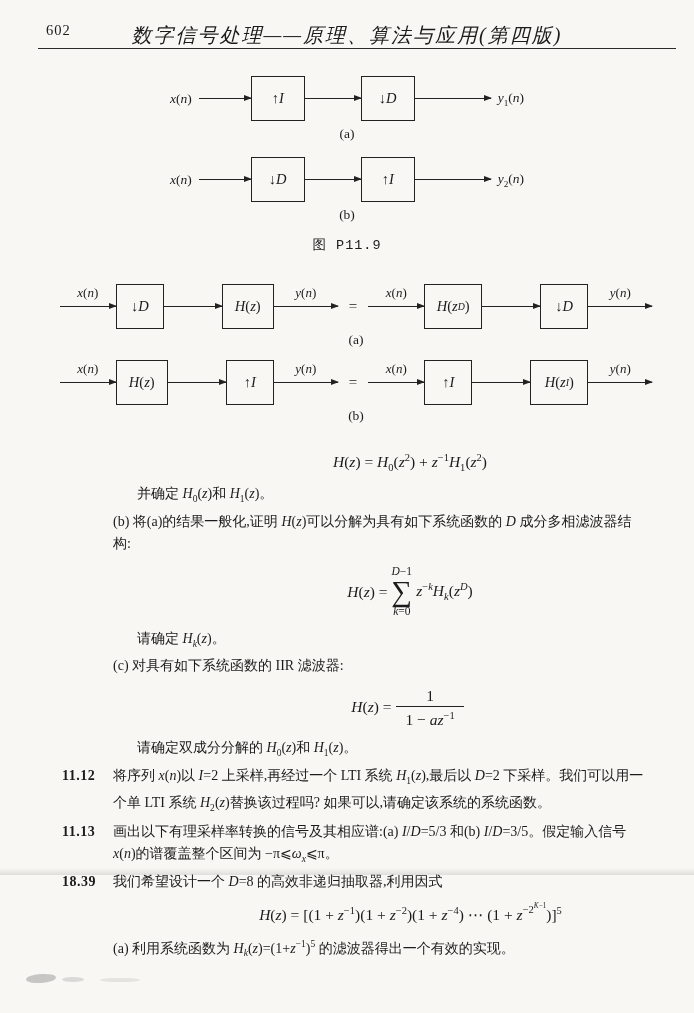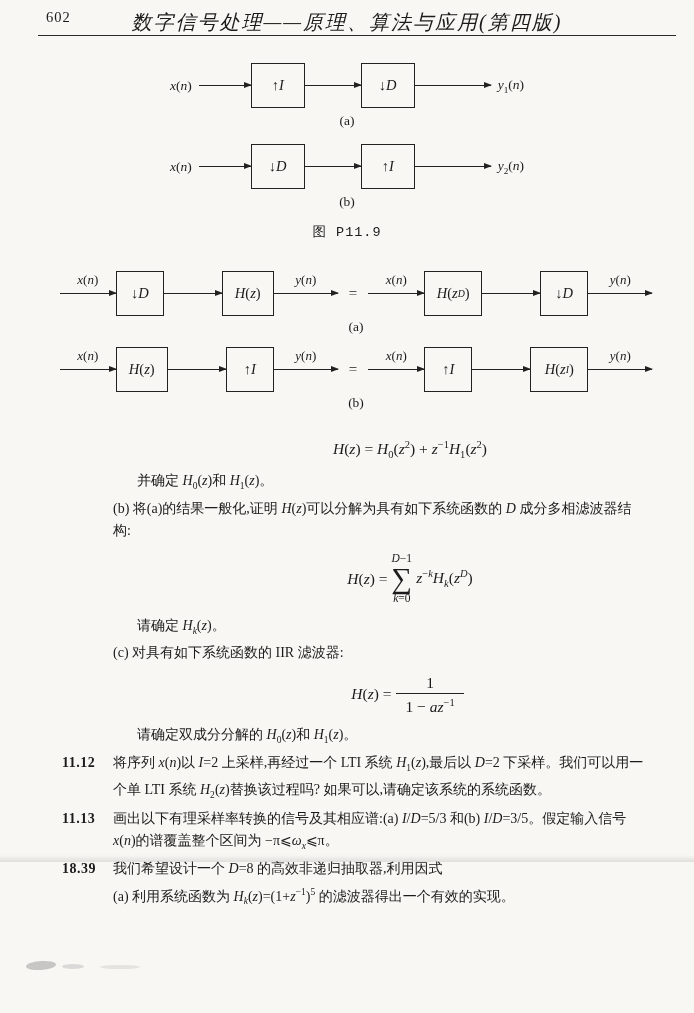--- a/index.html
+++ b/index.html
@@ -1,21 +1,21 @@
 <!DOCTYPE html>
 <html><head>
 <meta charset="utf-8">
 <style>
   html,body{margin:0;padding:0;}
   body{
     width:694px;height:1013px;overflow:hidden;position:relative;
     background:#f8f7f4;color:#1b1b1b;
     font-family:"Liberation Serif","DejaVu Serif",serif;
   }
-  .page{position:relative;width:694px;height:862px;}
+  .page{position:relative;width:694px;height:862px;margin-top:13px;}
   .page::after{content:'';position:absolute;left:0;right:0;bottom:0;height:7px;
     background:linear-gradient(to bottom,rgba(0,0,0,0),rgba(0,0,0,0.10));pointer-events:none;}
 
   
   .hdr{display:flex;align-items:baseline;padding-top:9px;height:20px;}
   .pagenum{position:absolute;left:46px;font-size:14.5px;letter-spacing:1px;}
   .booktitle{margin:0 auto;font-size:20px;letter-spacing:2px;font-style:italic;}
   .rule{margin:6px 18px 0 38px;border-top:1.7px solid #2a2a2a;}
 
   
@@ -188,20 +188,25 @@
 
     <div class="prob">
       <span class="pnum">11.13</span>
       <div class="pbody">画出以下有理采样率转换的信号及其相应谱:(a) <i>I</i>/<i>D</i>=5/3 和(b) <i>I</i>/<i>D</i>=3/5。假定输入信号 <i>x</i>(<i>n</i>)的谱覆盖整个区间为 −π⩽<i>ω</i><sub><i>x</i></sub>⩽π。</div>
     </div>
 
     <div class="prob">
       <span class="pnum">18.39</span>
       <div class="pbody">
         <div>我们希望设计一个 <i>D</i>=8 的高效非递归抽取器,利用因式</div>
+        <div class="formula" style="margin-left:60px;">
+          <span class="mrow">
+              <span class="pc"><i>H</i>(<i>z</i>) = [(1 + <i>z</i><sup>−1</sup>)(1 + <i>z</i><sup>−2</sup>)(1 + <i>z</i><sup>−4</sup>) ⋯ (1 + <i>z</i><sup>−2<sup><i>K</i>−1</sup></sup>)]<sup>5</sup></span>
+            </span>
+        </div>
         <div>(a) 利用系统函数为 <i>H</i><sub><i>k</i></sub>(<i>z</i>)=(1+<i>z</i><sup>−1</sup>)<sup>5</sup> 的滤波器得出一个有效的实现。</div>
 
       </div>
     </div>
 
   </section>
 
   <span class="smudge sm1"></span>
   <span class="smudge sm2"></span>
   <span class="smudge sm3"></span>

